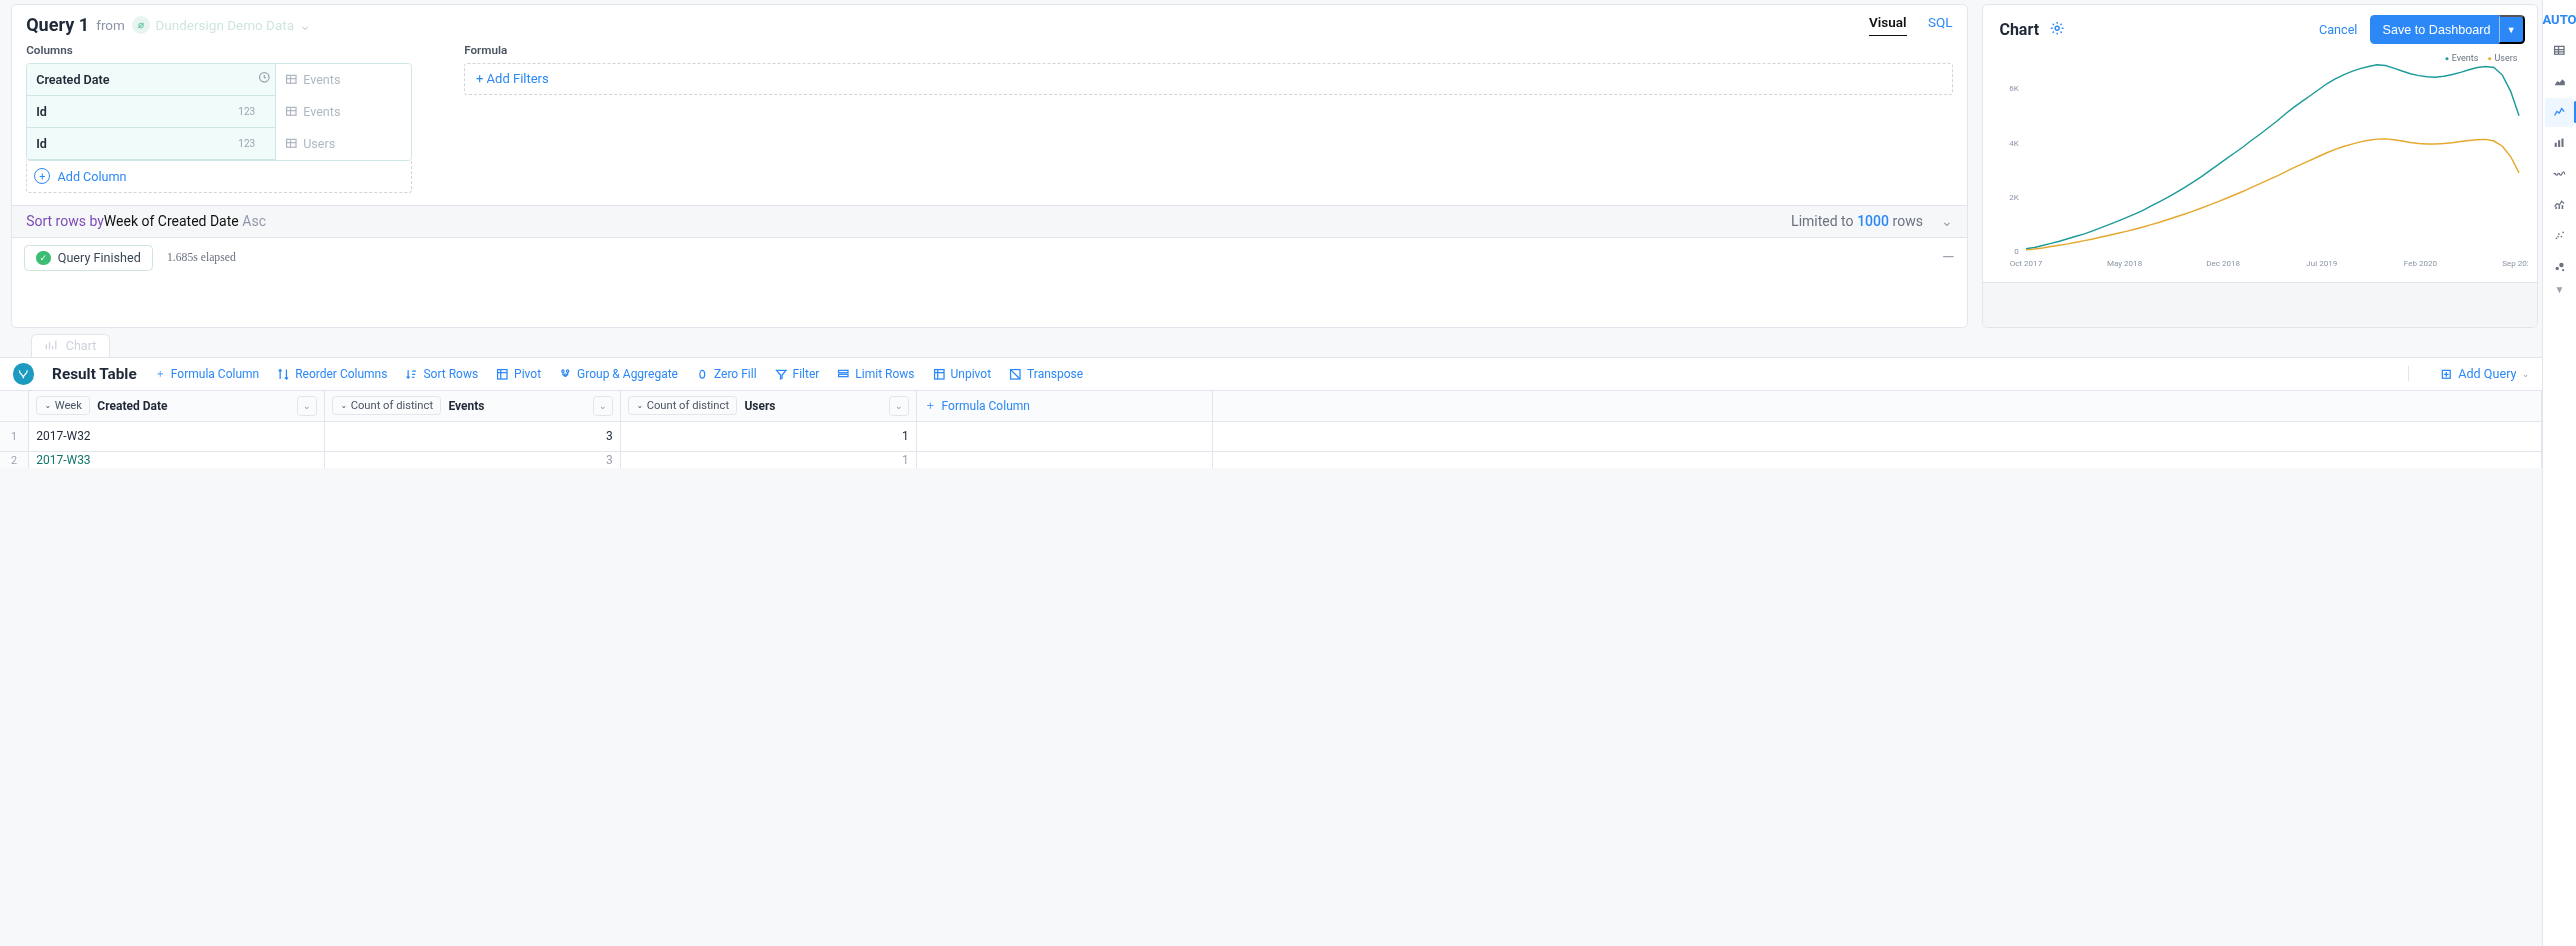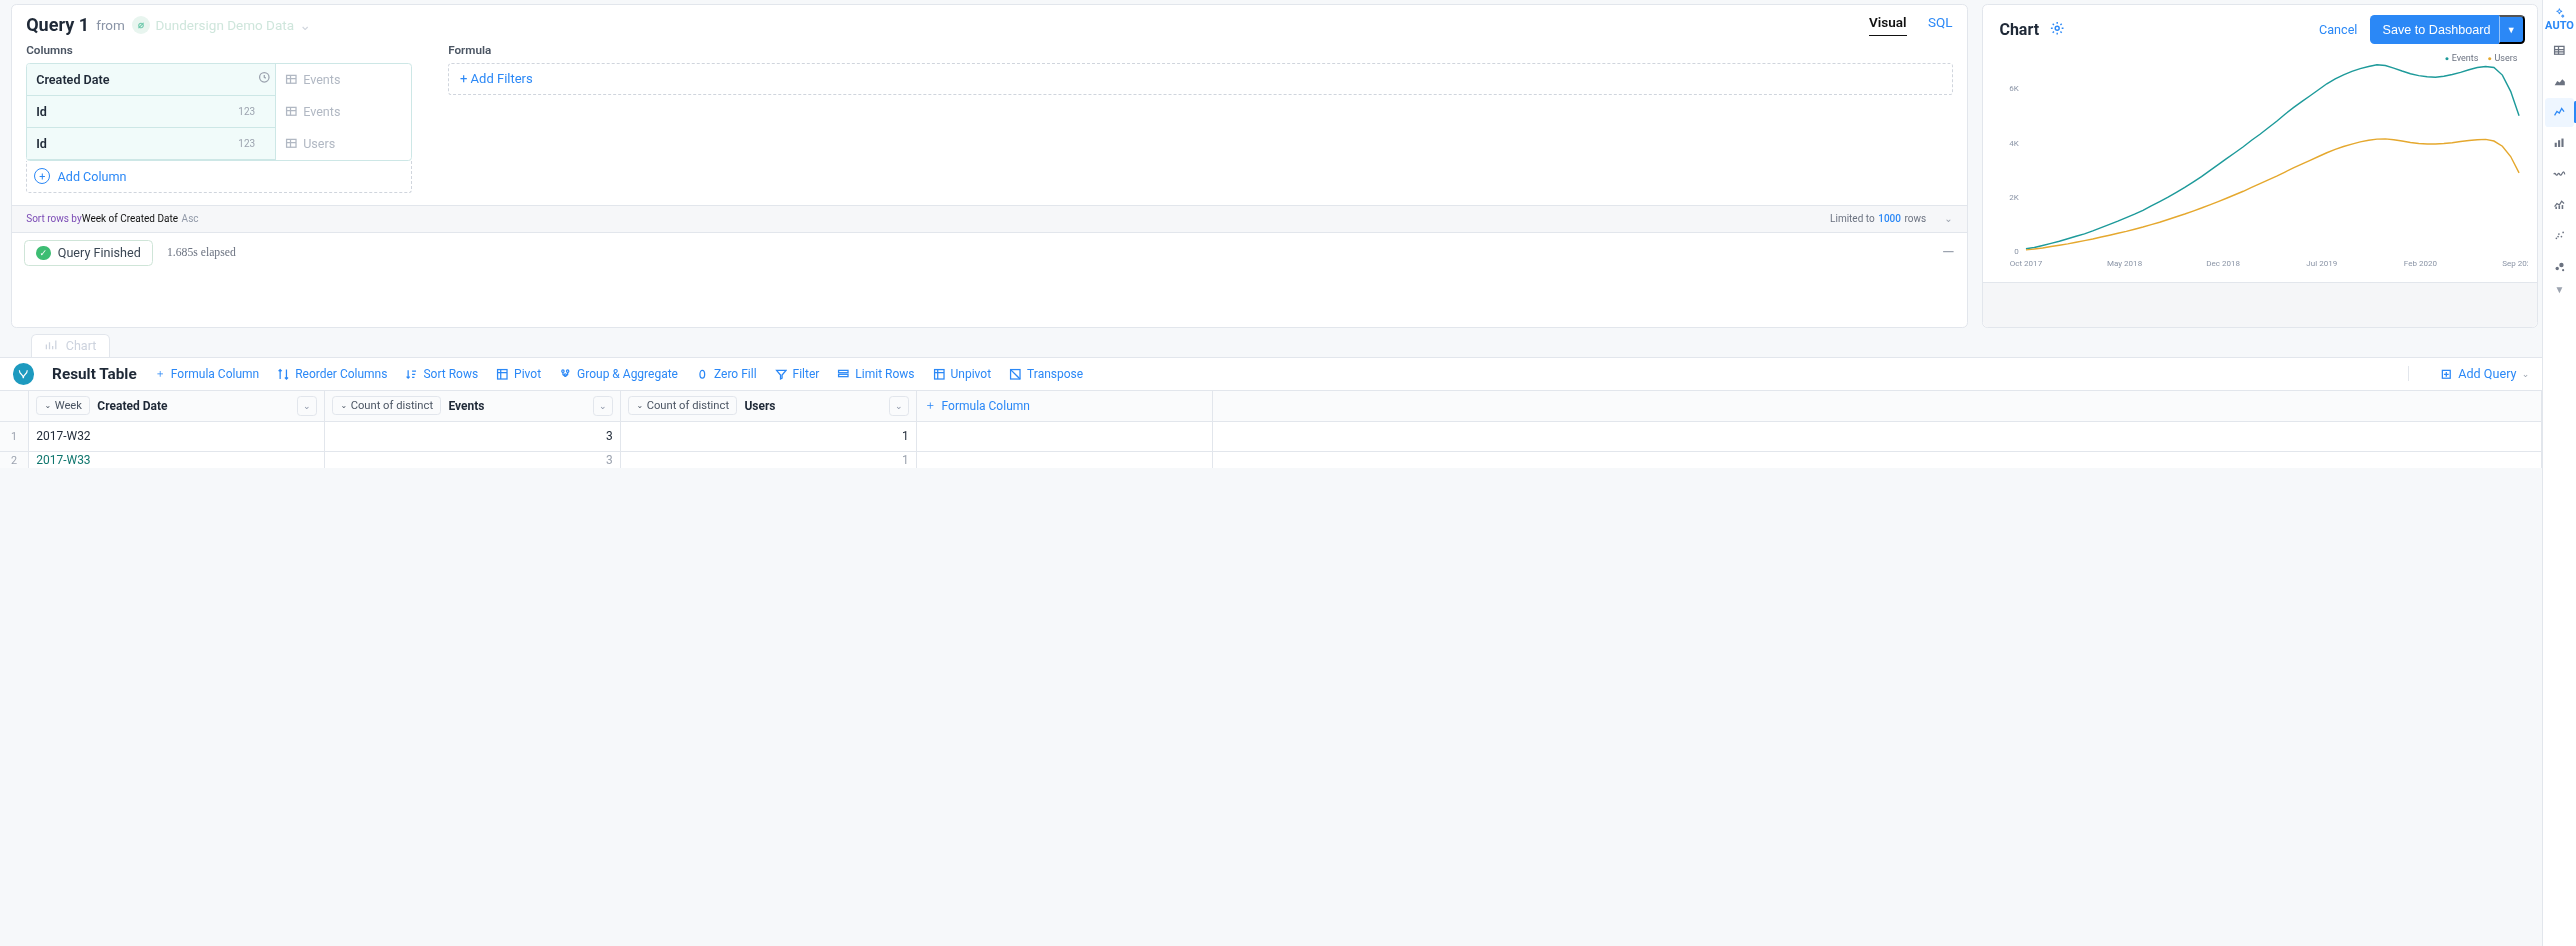--- a/index.html
+++ b/index.html
@@ -16,39 +16,39 @@
   .qheader { display:flex; align-items:center; padding:9px 14.4px 3.6px; gap:7.2px; }
   .qtitle { font-size:18px; font-weight:700; }
   .from { color:var(--muted); font-size:13.5px; }
   .src-chip { display:inline-flex; align-items:center; gap:5.4px; color:#cfe6dc; font-size:13.5px; }
   .src-chip .circle { width:18px; height:18px; border-radius:50%; background:#e8f5ef; color:#6fc9ac; display:flex; align-items:center; justify-content:center; font-size:10px; font-weight:700; }
   .src-chip .chev { color:#d0d5dd; }
   .tabs { margin-left:auto; display:flex; gap:21.5px;text-align:center; }
   .tab { font-size:13.5px; color:var(--blue); padding-bottom:5.4px; cursor:pointer; }
   .tab.active { color:#111; font-weight:600; border-bottom:1.8px solid #111; }
 
-  .qbody { display:flex; gap:36px; padding:3.6px 14.4px 12.6px; }
+  .qbody { display:flex; gap:52px; padding:3.6px 14.4px 12.6px; }
   .qbody h4 { font-size:11.7px; font-weight:600; color:#4b5563; margin-bottom:5.4px; }
   .cols { width:386px; }
   .col-list { border:0.9px solid #cde7e6; border-radius:3.6px; overflow:hidden; }
   .col-row { display:flex; align-items:center; background:#f1fbfa; border-bottom:0.9px solid #cde7e6; height:32px; }
   .col-row:last-child { border-bottom:none; }
   .col-name { flex:1; padding-left:9px; font-weight:600; font-size:12.6px; }
   .col-badge { font-size:10px; color:#9ca3af; padding-right:20px; }
   .col-icon { width:21.5px; text-align:center; color:#9ca3af; font-size:12.6px; }
   .col-src { width:135px; color:#b1b8c3; font-size:12.6px; padding-left:9px; display:flex; gap:5.4px; align-items:center; }
   .col-pair { display:flex; align-items:center; }
   .col-pair .left { flex:1; border-right:0.9px solid #cde7e6; display:flex; align-items:center; height:32px; }
   .add-col { border:0.9px dashed #d0d5dd; border-top:none; border-radius:0 0 3.6px 3.6px; height:32px; display:flex; align-items:center; gap:7.2px; padding-left:7.2px; color:var(--blue); font-size:12.6px; cursor:pointer; }
   .add-col .plus { width:16px; height:16px; border:1.3px solid var(--blue); border-radius:50%; display:flex; align-items:center; justify-content:center; font-size:10.8px; }
 
   .filters { flex:1; }
   .add-filter { border:0.9px dashed #d0d5dd; height:32px; display:flex; align-items:center; padding-left:10.8px; color:var(--blue); border-radius:3.6px; cursor:pointer; font-size:13px; }
 
-  .sortbar { background:#f6f7f9; border-top:0.9px solid var(--border); padding:7.2px 14.4px; display:flex; align-items:center; font-size:10px; }
+  .sortbar { background:#f6f7f9; border-top:0.9px solid var(--border); padding:7.2px 14.4px; display:flex; align-items:center; font-size:14px; }
   .sortbar .lbl { color:var(--purple); }
   .sortbar .val { color:#111; margin-left:0; }
   .sortbar .asc { color:#9199a8; margin-left:3.6px; }
   .limit { margin-left:auto; color:#6b7280; display:flex; align-items:center; gap:3.6px; }
   .limit b { color:var(--blue); font-weight:500; }
   .limit .chev { color:#9ca3af; margin-left:14.4px; }
 
   .statusbar { display:flex; align-items:center; gap:14.4px; padding:7.2px 12.6px; border-top:0.9px solid var(--border); }
   .status-chip { border:0.9px solid #cfe5d8; border-radius:4.5px; padding:4.5px 10.8px; display:flex; align-items:center; gap:7.2px; color:#3b4754; font-size:12.6px; }
   .status-chip .ok { width:14.4px; height:14.4px; border-radius:50%; background:#3dbd73; color:#fff; display:flex; align-items:center; justify-content:center; font-size:9px; }
@@ -74,21 +74,21 @@
   .legend span::before { content:"●"; margin-right:2.7px; font-size:7.2px; }
   .lg-events::before { color:var(--teal); }
   .lg-users::before  { color:var(--gold); }
   .chart-footer { background:#f5f6f8; height:45px; border-top:0.9px solid var(--border); border-radius:0 0 5.4px 5.4px; }
 
   
   .sidebar { width:34px; background:#fff; border-left:0.9px solid var(--border); display:flex; flex-direction:column; align-items:center; padding-top:5.4px; gap:1.8px; }
   .side-btn { width:29px; height:29px; display:flex; align-items:center; justify-content:center; color:#6b7280; font-size:13.5px; cursor:pointer; border-radius:3.6px; position:relative; }
   .side-btn.sel { background:#eef6ff; color:var(--blue); }
   .side-btn.sel::after { content:""; position:absolute; right:-2.7px; top:3.6px; bottom:3.6px; width:2.7px; background:var(--blue); border-radius:1.8px; }
-  .auto-btn { font-size:11px; font-weight:700; color:var(--blue); flex-direction:column; gap:0; }
+  .auto-btn { font-size:13px; font-weight:700; color:var(--blue); flex-direction:row; gap:0; }
   .side-more { color:#9ca3af; font-size:10px; margin-top:1.8px; cursor:pointer; }
 
   
   .result { border-top:0.9px solid var(--border); background:#fff; display:flex; flex-direction:column; }
   .result-toolbar { display:flex; align-items:center; gap:18px; padding:5.4px 12.6px; border-bottom:0.9px solid var(--border); }
   .rt-icon { width:21.5px; height:21.5px; border-radius:50%; background:#1d9abf; color:#fff; display:flex; align-items:center; justify-content:center; font-size:10.8px; }
   .rt-title { font-size:15.3px; font-weight:700; }
   .tool { color:var(--blue); font-size:12px; display:inline-flex; gap:5.4px; align-items:center; cursor:pointer; }
   .tool .ic { font-size:10.8px; }
   .toolbar-right { margin-left:auto; display:flex; align-items:flex-start; gap:7.2px; border-left:0.9px solid var(--border); padding-left:31px; }

